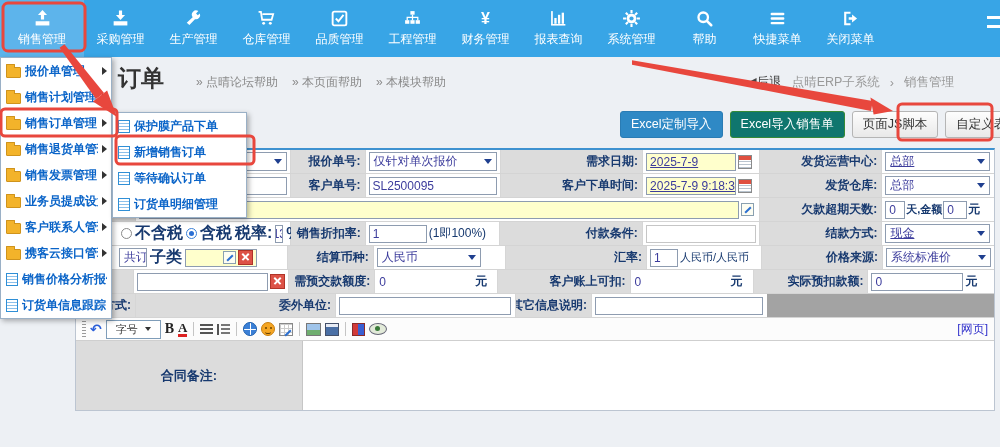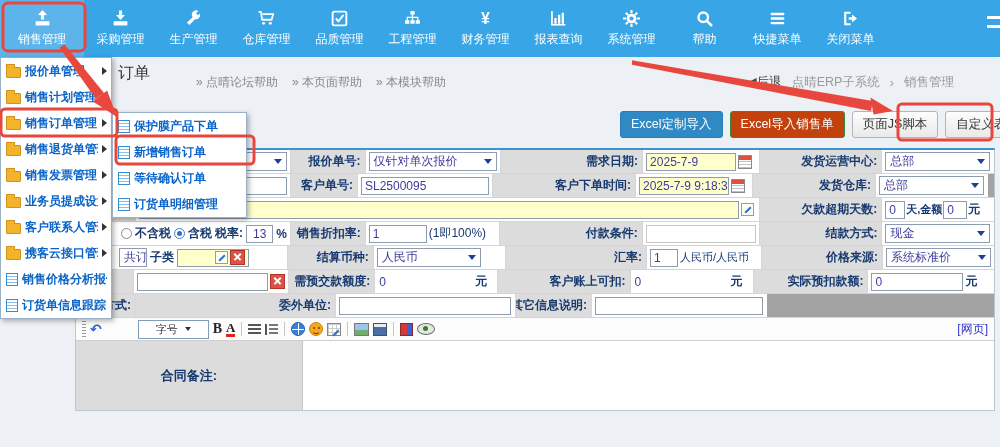--- a/index.html
+++ b/index.html
@@ -7,65 +7,65 @@
        background:#edf0f4;font-family:"Liberation Sans","DejaVu Sans",sans-serif;}
   
   .nav{position:absolute;left:0;top:0;width:1000px;height:57px;background:#38a5e6;display:flex;}
   .nav-item{width:73px;height:57px;display:flex;flex-direction:column;align-items:center;justify-content:center;gap:3px;cursor:pointer;}
   .nav-item.active{width:84px;background:#5db4eb;}
   .nav-item .lbl{color:#fff;font-size:12px;white-space:nowrap;}
   .nav-item svg{display:block;}
   .nav-edge{position:absolute;right:-5px;top:16px;width:18px;height:16px;
      background:repeating-linear-gradient(#fff 0 3px,transparent 3px 9px);}
   
-  .page-title{position:absolute;left:118px;top:63px;font-size:16px;font-weight:normal;color:#333;}
+  .page-title{position:absolute;left:118px;top:63px;font-size:23px;font-weight:bold;color:#333;}
   .help-links{position:absolute;left:196px;top:74px;font-size:12px;color:#8a8a8a;display:flex;gap:14px;}
   .help-links span{cursor:pointer;}
   .crumb-right{position:absolute;right:46px;top:74px;font-size:12.5px;color:#999;display:flex;gap:10px;align-items:center;}
   .crumb-right .back{color:#444;}
   
   .actions{position:absolute;left:620px;top:111px;display:flex;gap:7px;align-items:center;}
   .btn{height:25px;display:flex;align-items:center;padding:0 10px;font-size:12.5px;border-radius:3px;cursor:pointer;white-space:nowrap;}
   .btn-blue{background:#2f89c5;color:#fff;border:1px solid #2a7cb4;}
-  .btn-green{background:#c2410c;color:#fff;border:1px solid #368a36;}
+  .btn-green{background:#0f766e;color:#fff;border:1px solid #368a36;}
   .btn-gray{background:linear-gradient(#fdfdfd,#e9e9e9);color:#333;border:1px solid #b5b5b5;}
   
   .form{position:absolute;left:75px;top:148px;width:920px;background:#a3a3a3;
         border:1px solid #bcc5d1;border-top:2px solid #3e92d0;box-sizing:border-box;}
   .frow{display:flex;height:24px;border-bottom:1px solid #d4d4d4;box-sizing:border-box;}
   .cell{box-sizing:border-box;display:flex;align-items:center;border-right:1px solid #d6d6d6;}
   .lab{background:#dcdcdc;color:#17396f;font-weight:bold;font-size:12px;justify-content:flex-end;padding-right:4px;white-space:nowrap;overflow:hidden;}
   .fld{background:#fff;padding:0 3px;gap:2px;font-size:12px;color:#3c3c9c;white-space:nowrap;}
   .inp{box-sizing:border-box;height:18px;border:1px solid #8e9cb0;background:#fff;font-size:12px;color:#3c3c9c;
        display:flex;align-items:center;padding:0 3px;overflow:hidden;white-space:nowrap;}
-  .yel{background:#ffffcc;}
+  .yel{background:#ffffcc;text-decoration:underline;}
   .sel{box-sizing:border-box;height:19px;border:1px solid #8e9cb0;background:#fff;font-size:12px;color:#3c3c9c;
        display:flex;align-items:center;justify-content:space-between;padding:0 4px;overflow:hidden;white-space:nowrap;}
   .car{width:0;height:0;border-left:4px solid transparent;border-right:4px solid transparent;border-top:5px solid #1f3f8f;margin-left:4px;flex:none;}
   .unit{font-size:12px;color:#17396f;font-weight:bold;}
   
   .cal-ic{flex:none;width:14px;height:14px;box-sizing:border-box;border:1px solid #8a8a8a;background:
      linear-gradient(#e05040 0 4px,transparent 4px) ,
      repeating-linear-gradient(#fff 0 2px,#b9c4cf 2px 3px);cursor:pointer;}
   .edit-ic{flex:none;width:13px;height:13px;box-sizing:border-box;border:1px solid #8aa0b0;background:#fdfdf2;position:relative;cursor:pointer;}
   .edit-ic::after{content:"";position:absolute;left:2px;top:5px;width:8px;height:2px;background:#2b6fd0;transform:rotate(-45deg);}
   .x-ic{flex:none;width:13px;height:13px;background:#dd5246;border:1px solid #b03428;position:relative;cursor:pointer;}
   .x-ic::before,.x-ic::after{content:"";position:absolute;left:1.5px;top:5px;width:9px;height:1.8px;background:#fff;}
   .x-ic::before{transform:rotate(45deg);} .x-ic::after{transform:rotate(-45deg);}
   .radio{flex:none;width:11px;height:11px;border-radius:50%;border:1px solid #8a8a8a;background:#fff;box-sizing:border-box;cursor:pointer;}
   .radio.sel-r{border:1px solid #3a7fd6;position:relative;}
   .radio.sel-r::after{content:"";position:absolute;left:2px;top:2px;width:5px;height:5px;border-radius:50%;background:#2a6fd4;}
-  .rtext{color:#17396f;font-weight:bold;font-size:12px;}
+  .rtext{color:#17396f;font-weight:bold;font-size:16px;}
   
   .etoolbar{display:flex;align-items:center;height:22px;border-bottom:1px solid #cfcfcf;padding-left:6px;gap:4px;background:#fcfcfc;}
   .etoolbar .sep{width:1px;height:14px;background:#c5c5c5;margin:0 2px;}
   .tic{flex:none;cursor:pointer;}
   .handle{width:4px;height:16px;background:repeating-linear-gradient(#9a9a9a 0 1px,transparent 1px 3px);cursor:grab;}
   .undo{color:#2b5fd9;font-weight:bold;font-size:14px;line-height:14px;}
-  .szbox{border:1px solid #7f9db9;background:#fff;font-size:11px;color:#333;display:flex;align-items:center;gap:3px;padding:1px 17px;margin-left:32px;}
+  .szbox{border:1px solid #7f9db9;background:#fff;font-size:11px;color:#333;display:flex;align-items:center;gap:3px;padding:1px 9px;}
   .szbox .car{border-top-color:#333;border-left-width:3px;border-right-width:3px;border-top-width:4px;}
   .bold-b{font-family:"Liberation Serif",serif;font-weight:bold;font-size:14px;color:#222;}
   .col-a{font-family:"Liberation Serif",serif;font-weight:bold;font-size:13px;color:#222;border-bottom:3px solid #d22;line-height:12px;}
   .align-ic{width:13px;height:11px;background:repeating-linear-gradient(#555 0 2px,transparent 2px 4px);}
   .list-ic{width:13px;height:11px;background:
      repeating-linear-gradient(90deg,#555 0 2px,transparent 2px 5px) left/3px 100% no-repeat,
      repeating-linear-gradient(#777 0 2px,transparent 2px 4px) right/9px 100% no-repeat;}
   .globe-ic{width:14px;height:14px;border-radius:50%;background:
      linear-gradient(#fff 0 0) center/100% 1px no-repeat,
      linear-gradient(#fff 0 0) center/1px 100% no-repeat,#3a7fd6;border:1px solid #1d5fae;box-sizing:border-box;}
@@ -269,21 +269,21 @@
           <span class="car"></span>
         </div>
       </div>
   </div>
 
   <div class="frow">
     <div class="cell lab" style="width:60px"></div>
     <div class="cell fld" style="width:155px">
         <div class="inp" style="width:148px"></div>
       </div>
-    <div class="cell lab" style="width:67px">客户单号:</div>
+    <div class="cell lab" style="width:75px">客户单号:</div>
     <div class="cell fld" style="width:135px">
         <div class="inp" style="width:128px">SL2500095</div>
       </div>
     <div class="cell lab" style="width:143px">客户下单时间:</div>
     <div class="cell fld" style="width:117px">
         <div class="inp yel" style="width:90px">2025-7-9 9:18:36</div>
         <span class="cal-ic"></span>
       </div>
     <div class="cell lab" style="width:123px">发货仓库:</div>
     <div class="cell fld" style="width:112px;border-right:none">

